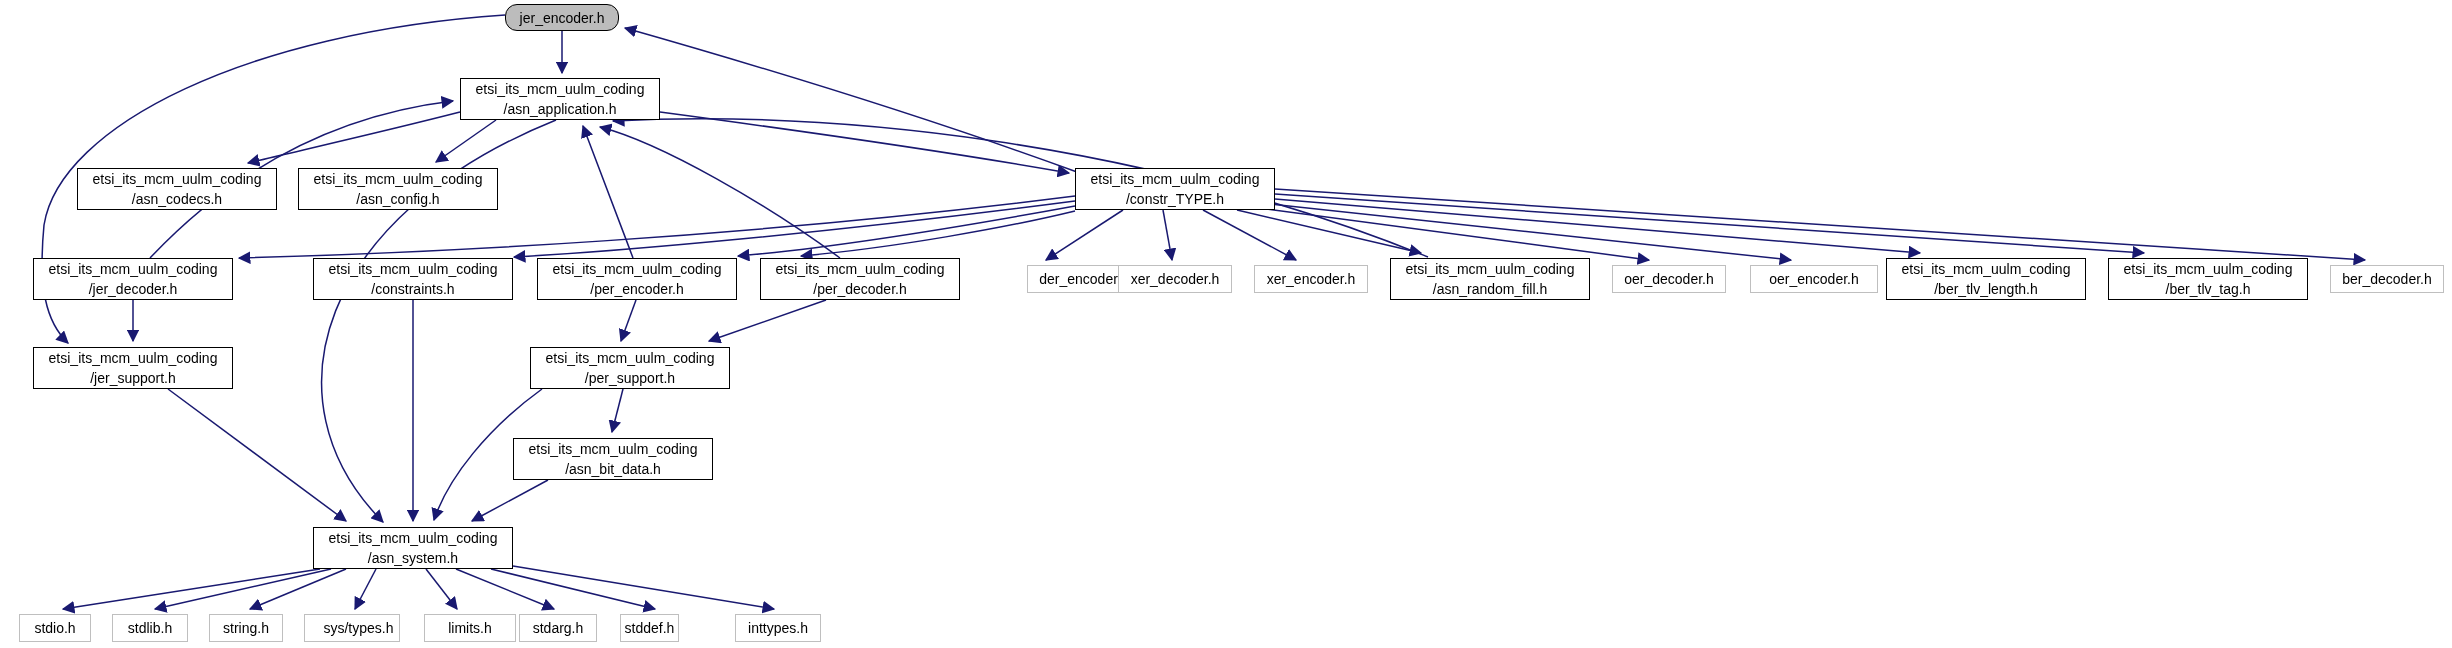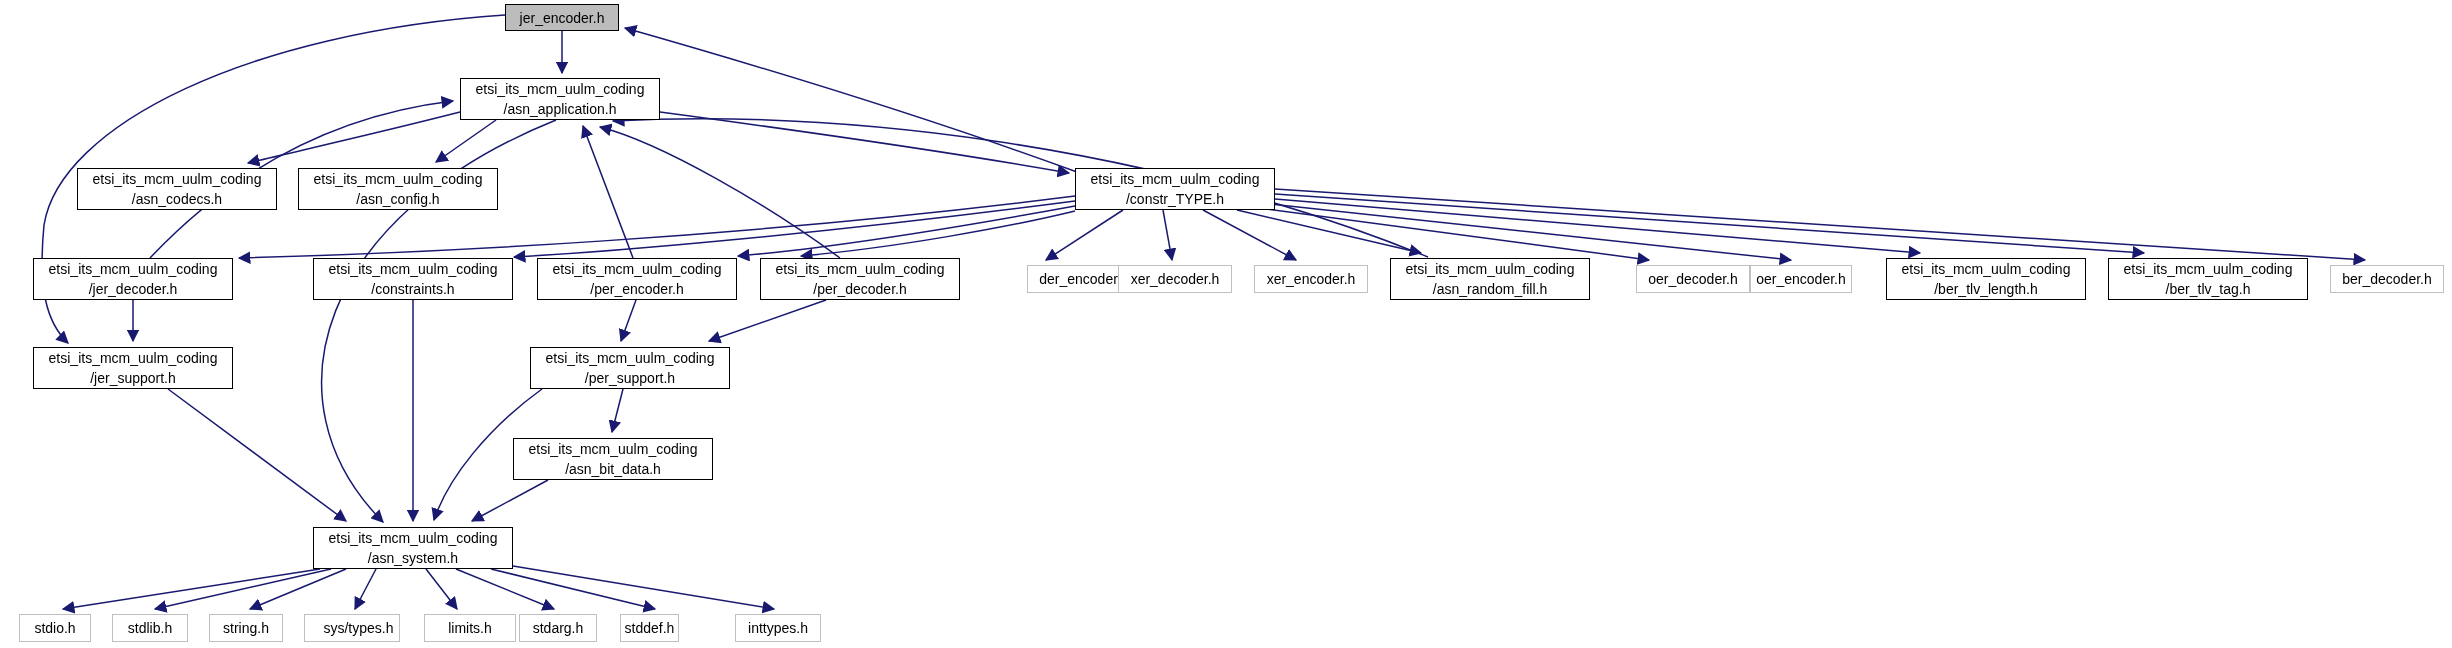--- a/index.html
+++ b/index.html
@@ -61,21 +61,21 @@
     <path class="edge" marker-end="url(#arr)" d="M320,569 L63,609"></path>
     <path class="edge" marker-end="url(#arr)" d="M331,569 L155,609"></path>
     <path class="edge" marker-end="url(#arr)" d="M346,569 L250,609"></path>
     <path class="edge" marker-end="url(#arr)" d="M376,569 L355,609"></path>
     <path class="edge" marker-end="url(#arr)" d="M426,569 L457,609"></path>
     <path class="edge" marker-end="url(#arr)" d="M456,569 L554,609"></path>
     <path class="edge" marker-end="url(#arr)" d="M491,569 L655,609"></path>
     <path class="edge" marker-end="url(#arr)" d="M513,566 L774,609"></path>
   </svg>
 
-  <div class="node root" style="left:505px;top:4px;width:114px;height:27px;">
+  <div class="node root" style="left:505px;top:4px;width:114px;height:27px;border-radius:12px;">
       <span>jer_encoder.h</span>
     </div>
 
   <div class="node" style="left:460px;top:78px;width:200px;height:42px;">
       <span>etsi_its_mcm_uulm_coding</span>
       <span>/asn_application.h</span>
     </div>
   <div class="node" style="left:77px;top:168px;width:200px;height:42px;">
       <span>etsi_its_mcm_uulm_coding</span>
       <span>/asn_codecs.h</span>
@@ -135,24 +135,24 @@
 
   <div class="node ext" style="left:982px;top:265px;width:114px;height:28px;margin-left:45px;">
       <span>der_encoder.h</span>
     </div>
   <div class="node ext" style="left:1118px;top:265px;width:114px;height:28px;">
       <span>xer_decoder.h</span>
     </div>
   <div class="node ext" style="left:1254px;top:265px;width:114px;height:28px;">
       <span>xer_encoder.h</span>
     </div>
-  <div class="node ext" style="left:1612px;top:265px;width:114px;height:28px;margin-left:24px;">
+  <div class="node ext" style="left:1612px;top:265px;width:114px;height:28px;">
       <span>oer_decoder.h</span>
     </div>
-  <div class="node ext" style="left:1750px;top:265px;width:102px;height:28px;">
+  <div class="node ext" style="left:1750px;top:265px;width:128px;height:28px;">
       <span>oer_encoder.h</span>
     </div>
   <div class="node ext" style="left:2330px;top:265px;width:114px;height:28px;">
       <span>ber_decoder.h</span>
     </div>
   <div class="node ext" style="left:19px;top:614px;width:72px;height:28px;">
       <span>stdio.h</span>
     </div>
   <div class="node ext" style="left:112px;top:614px;width:76px;height:28px;">
       <span>stdlib.h</span>

